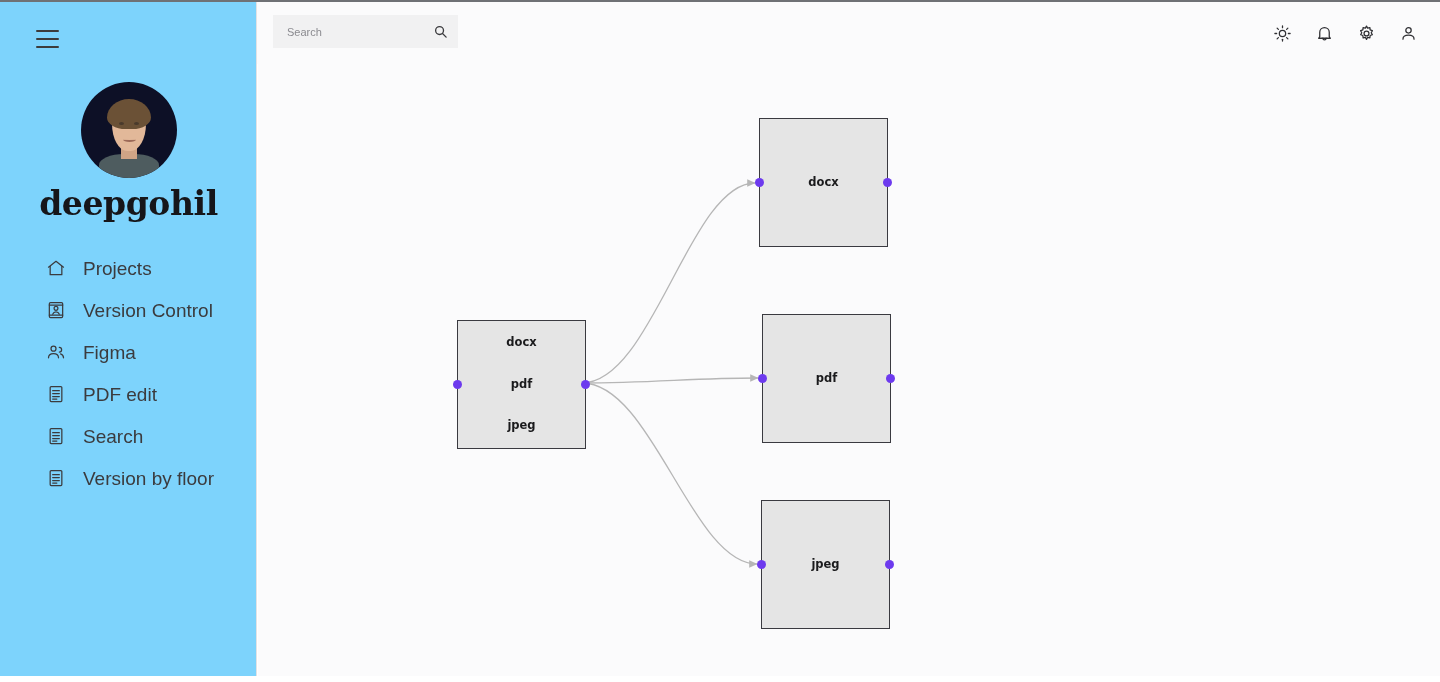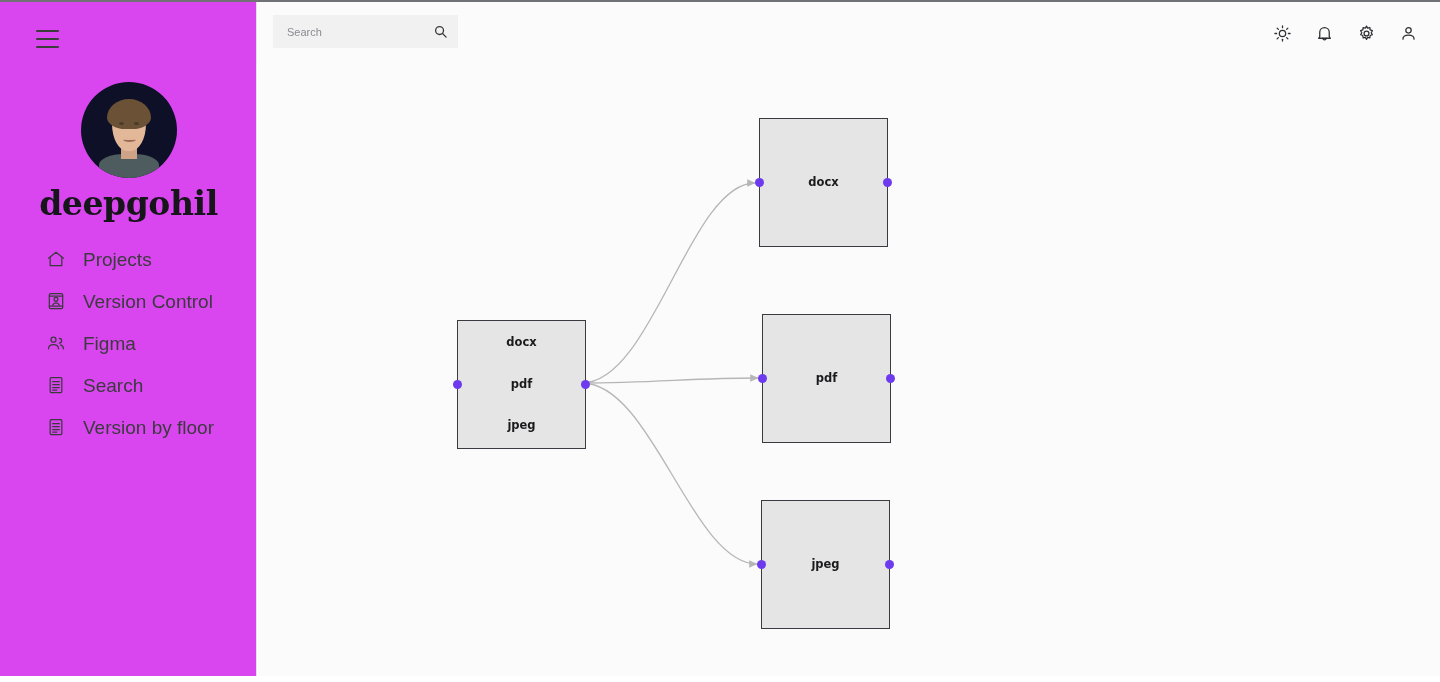--- a/index.html
+++ b/index.html
@@ -29,21 +29,21 @@
     z-index: 40;
   }
 
   
   .sidebar {
     position: absolute;
     top: 2px;
     left: 0;
     width: 257px;
     height: 674px;
-    background: #d946ef;
+    background: #7dd3fc;
     border-right: 1px solid #e2e2e4;
     z-index: 30;
   }
 
   .hamburger {
     position: absolute;
     top: 28px;
     left: 36px;
     width: 24px;
     height: 18px;
@@ -129,21 +129,21 @@
     text-align: center;
     font-family: "DejaVu Serif", serif;
     font-weight: 700;
     font-size: 33px;
     letter-spacing: -0.4px;
     color: #16161a;
   }
 
   .nav {
     position: absolute;
-    top: 236px;
+    top: 245px;
     left: 0;
     width: 257px;
   }
   .nav-item {
     display: flex;
     align-items: center;
     height: 42px;
     padding-left: 45px;
     cursor: pointer;
     color: #3b3b3e;
@@ -345,20 +345,32 @@
           <svg viewBox="0 0 24 24" width="20" height="20" fill="none" stroke="currentColor" stroke-width="1.5" stroke-linecap="round" stroke-linejoin="round">
             <circle cx="9" cy="8" r="3"></circle>
               <path d="M3 19 C3 15.5 5.5 14 9 14 C12.5 14 15 15.5 15 19"></path>
             <path d="M16 6.5 A2.6 2.6 0 0 1 16 12"></path>
               <path d="M17.5 14.3 C19.8 15 21 16.6 21 19"></path>
           </svg>
         </span>
         <span class="nav-label">Figma</span>
       </div>
 
+      <div class="nav-item">
+        <span class="nav-ico">
+          <svg viewBox="0 0 24 24" width="20" height="20" fill="none" stroke="currentColor" stroke-width="1.5" stroke-linecap="round" stroke-linejoin="round">
+            <rect x="5" y="3" width="14" height="18" rx="1.2"></rect>
+            <path d="M8 8 L16 8"></path>
+              <path d="M8 11.5 L16 11.5"></path>
+              <path d="M8 15 L16 15"></path>
+              <path d="M8 18 L13 18"></path>
+          </svg>
+        </span>
+        <span class="nav-label">PDF edit</span>
+      </div>
 
       <div class="nav-item">
         <span class="nav-ico">
           <svg viewBox="0 0 24 24" width="20" height="20" fill="none" stroke="currentColor" stroke-width="1.5" stroke-linecap="round" stroke-linejoin="round">
             <rect x="5" y="3" width="14" height="18" rx="1.2"></rect>
             <path d="M8 8 L16 8"></path>
               <path d="M8 11.5 L16 11.5"></path>
               <path d="M8 15 L16 15"></path>
               <path d="M8 18 L13 18"></path>
           </svg>

